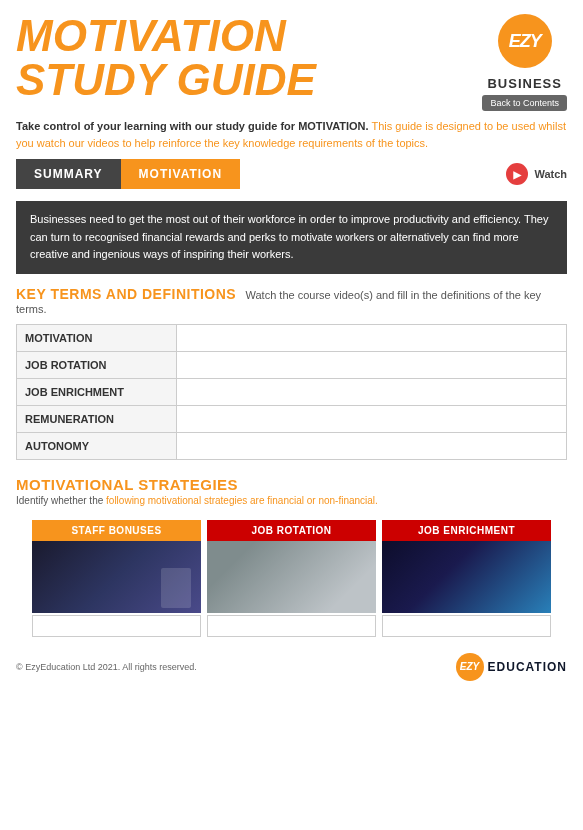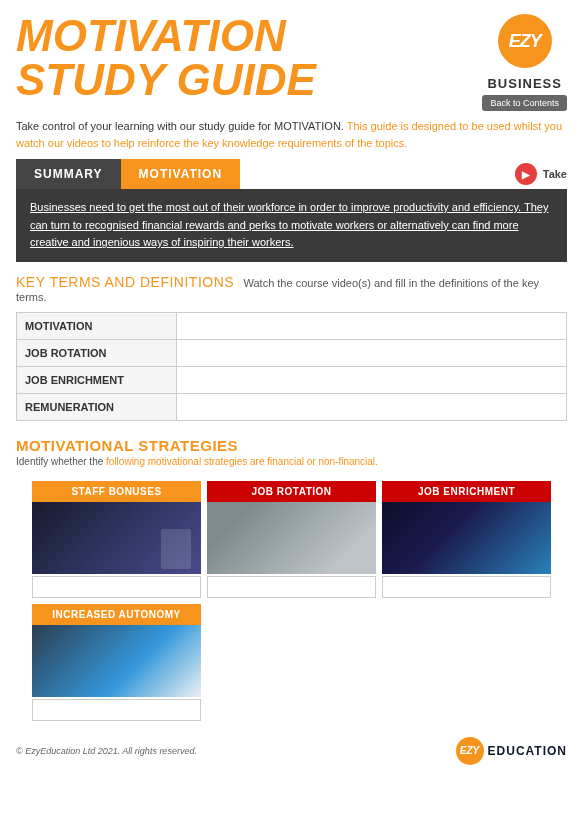--- a/index.html
+++ b/index.html
@@ -77,32 +77,32 @@
     }
 
     .intro-text {
       padding: 8px 16px;
       font-size: 11px;
       color: #333;
       line-height: 1.5;
     }
 
     .intro-text strong {
-      font-weight: 400;
+      font-weight: 700;
     }
 
     .intro-text span {
       color: #f7941d;
     }
 
     
     .tab-row {
       display: flex;
       padding: 0 16px;
-      margin-bottom: 0;
+      margin-bottom: 12px;
     }
 
     .tab-summary {
       background: #444;
       color: #fff;
       font-weight: 900;
       font-size: 12px;
       padding: 8px 18px;
       text-transform: uppercase;
       letter-spacing: 1px;
@@ -141,31 +141,30 @@
     }
 
     
     .summary-box {
       margin: 0 16px;
       background: #3a3a3a;
       color: #fff;
       padding: 10px 14px;
       font-size: 11px;
       line-height: 1.6;
-      text-decoration: underline;
     }
 
     
     .section {
       padding: 12px 16px 6px 16px;
     }
 
     .section-title {
       font-size: 14px;
-      font-weight: 400;
+      font-weight: 700;
       color: #f7941d;
       text-transform: uppercase;
       letter-spacing: 0.5px;
       display: inline;
     }
 
     .section-subtitle {
       font-size: 11px;
       color: #555;
       margin-left: 6px;
@@ -306,21 +305,20 @@
       padding: 8px 16px;
       display: flex;
       align-items: center;
       justify-content: space-between;
       margin-top: 8px;
     }
 
     .footer-text {
       font-size: 9px;
       color: #666;
-      font-style: italic;
     }
 
     .footer-logo {
       display: flex;
       align-items: center;
       gap: 4px;
     }
 
     .footer-logo-circle {
       background: #f7941d;
@@ -391,21 +389,21 @@
 
 <div class="intro-text">
   <strong>Take control of your learning with our study guide for MOTIVATION.</strong><span> This guide is designed to be used whilst you watch our videos to help reinforce the key knowledge requirements of the topics.</span>
 </div>
 
 <div class="tab-row">
   <div class="tab-summary">SUMMARY</div>
   <div class="tab-motivation">MOTIVATION</div>
   <div class="tab-watch">
     <div class="play-icon">▶</div>
-    <span>Take</span>
+    <span>Watch</span>
   </div>
 </div>
 
 <div class="summary-box">Businesses need to get the most out of their workforce in order to improve productivity and efficiency. They can turn to recognised financial rewards and perks to motivate workers or alternatively can find more creative and ingenious ways of inspiring their workers.</div>
 
 <div class="section">
   <span class="section-title">KEY TERMS AND DEFINITIONS</span>
   <span class="section-subtitle">Watch the course video(s) and fill in the definitions of the key terms.</span>
   <table class="terms-table">
     <tbody id="terms-tbody">
@@ -418,20 +416,24 @@
           <td></td>
         </tr>
         <tr>
           <td>JOB ENRICHMENT</td>
           <td></td>
         </tr>
         <tr>
           <td>REMUNERATION</td>
           <td></td>
         </tr>
+        <tr>
+          <td>AUTONOMY</td>
+          <td></td>
+        </tr>
       </tbody>
   </table>
 </div>
 
 <div class="strat-section">
   <div class="strat-title">MOTIVATIONAL STRATEGIES</div>
   <div class="strat-subtitle">
     Identify whether the <span>following motivational strategies are financial or non-financial.</span>
   </div>
 </div>
@@ -445,25 +447,20 @@
     <div class="strat-card">
     <div class="strat-label" style="background:#cc0000">JOB ROTATION</div>
     <div class="strat-img img-job-rotation" style="position:relative"></div>
     <div class="strat-fill-box"></div>
   </div>
     <div class="strat-card">
     <div class="strat-label" style="background:#cc0000">JOB ENRICHMENT</div>
     <div class="strat-img img-job-enrichment" style="position:relative"></div>
     <div class="strat-fill-box"></div>
   </div>
-    <div class="strat-card">
-    <div class="strat-label" style="background:#f7941d">INCREASED AUTONOMY</div>
-    <div class="strat-img img-increased-autonomy" style="position:relative"></div>
-    <div class="strat-fill-box"></div>
-  </div>
   </div>
 
 <div class="footer">
   <div class="footer-text">© EzyEducation Ltd 2021. All rights reserved.</div>
   <div class="footer-logo">
     <div class="footer-logo-circle">EZY</div>
     <div class="footer-logo-text">EDUCATION</div>
   </div>
 </div>
 

